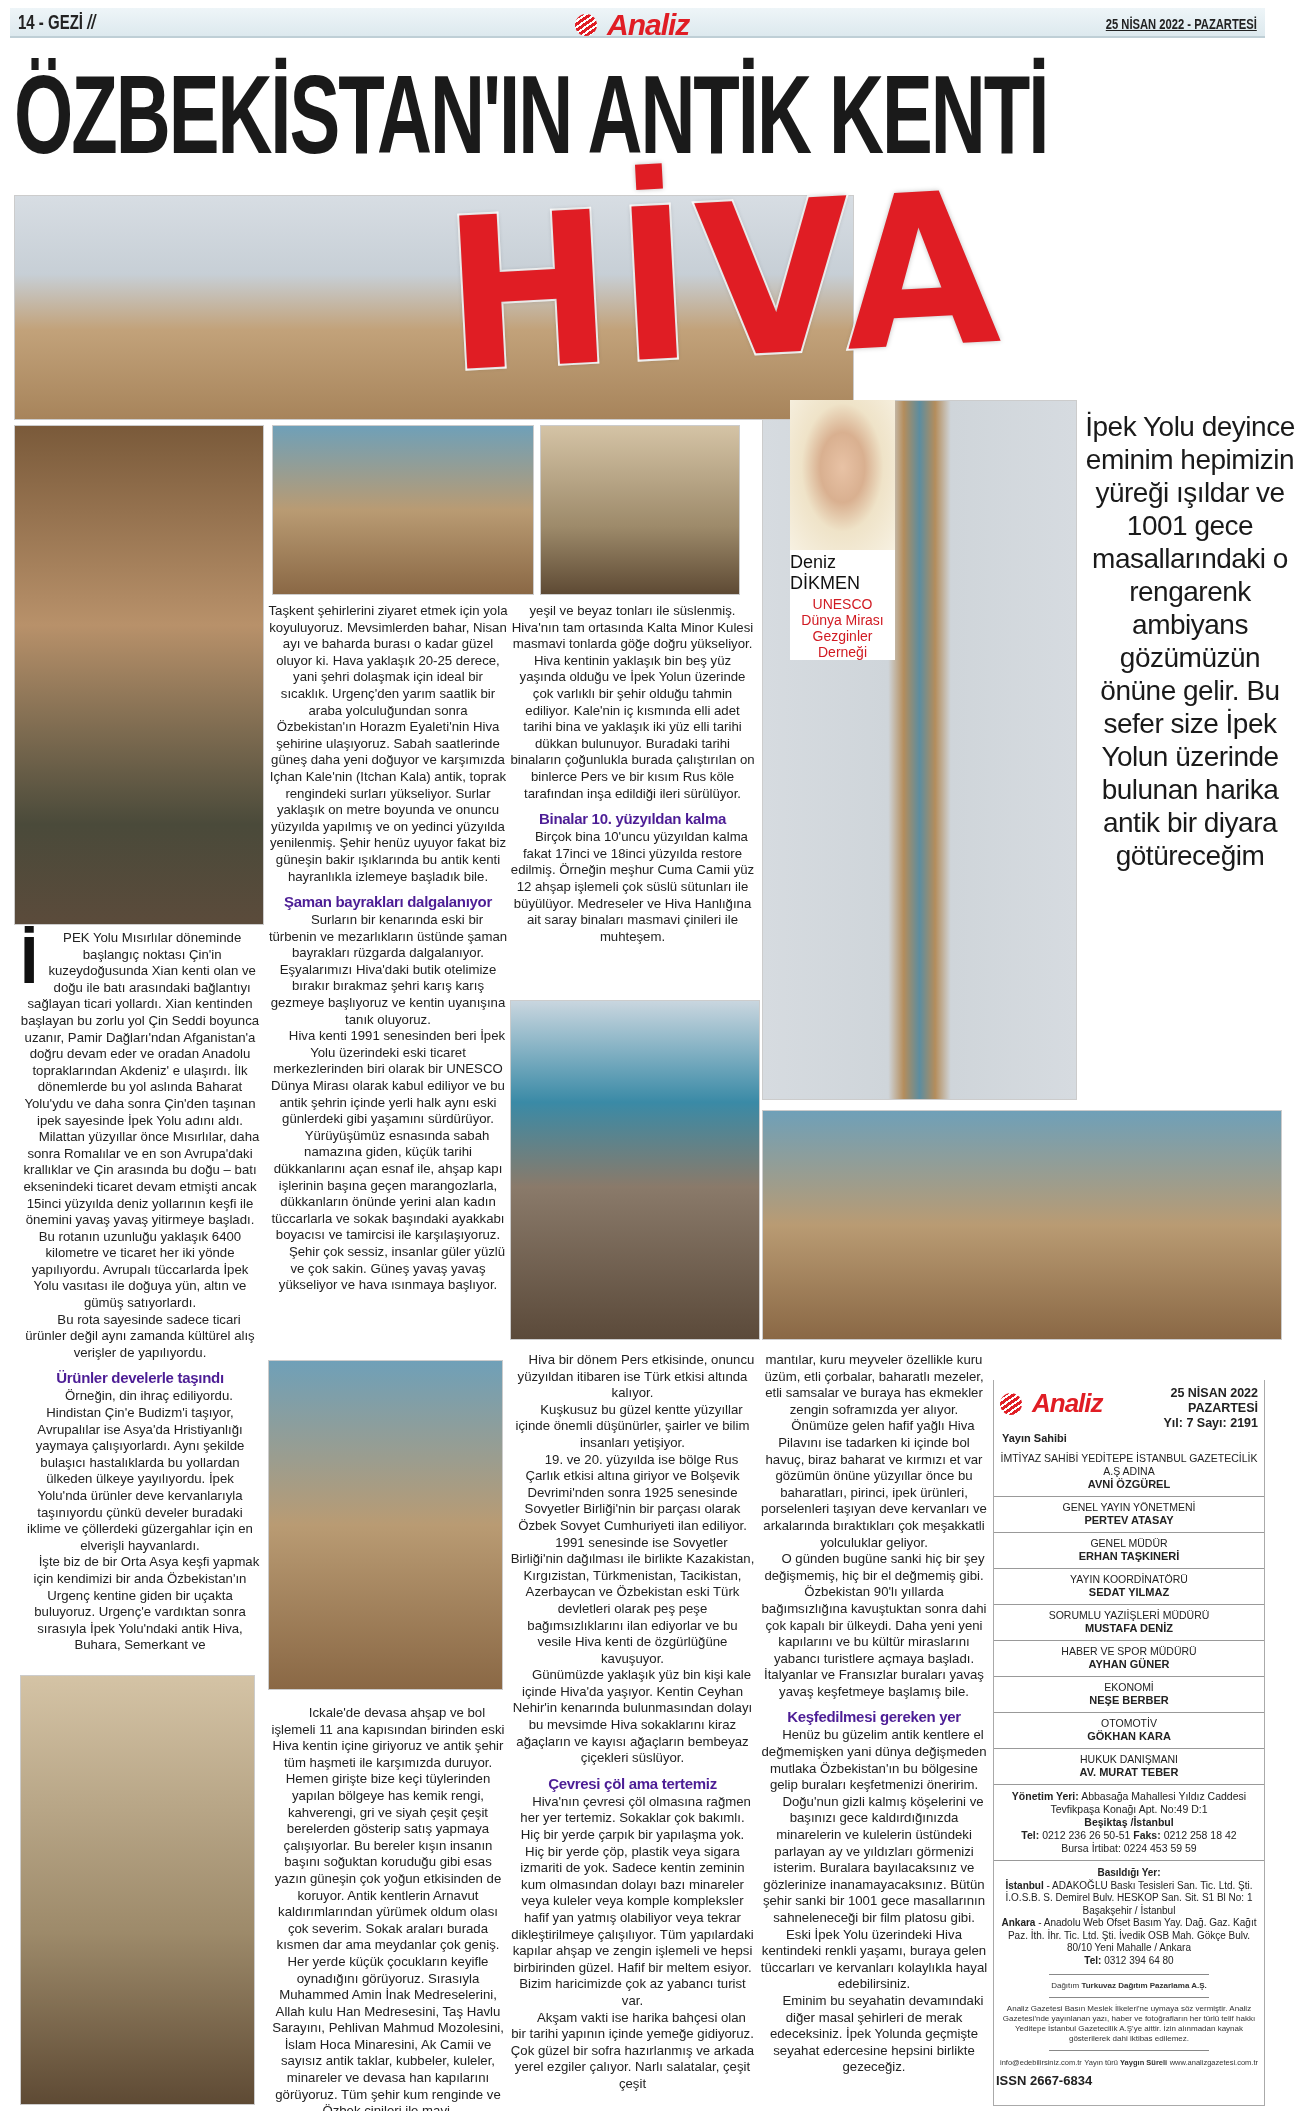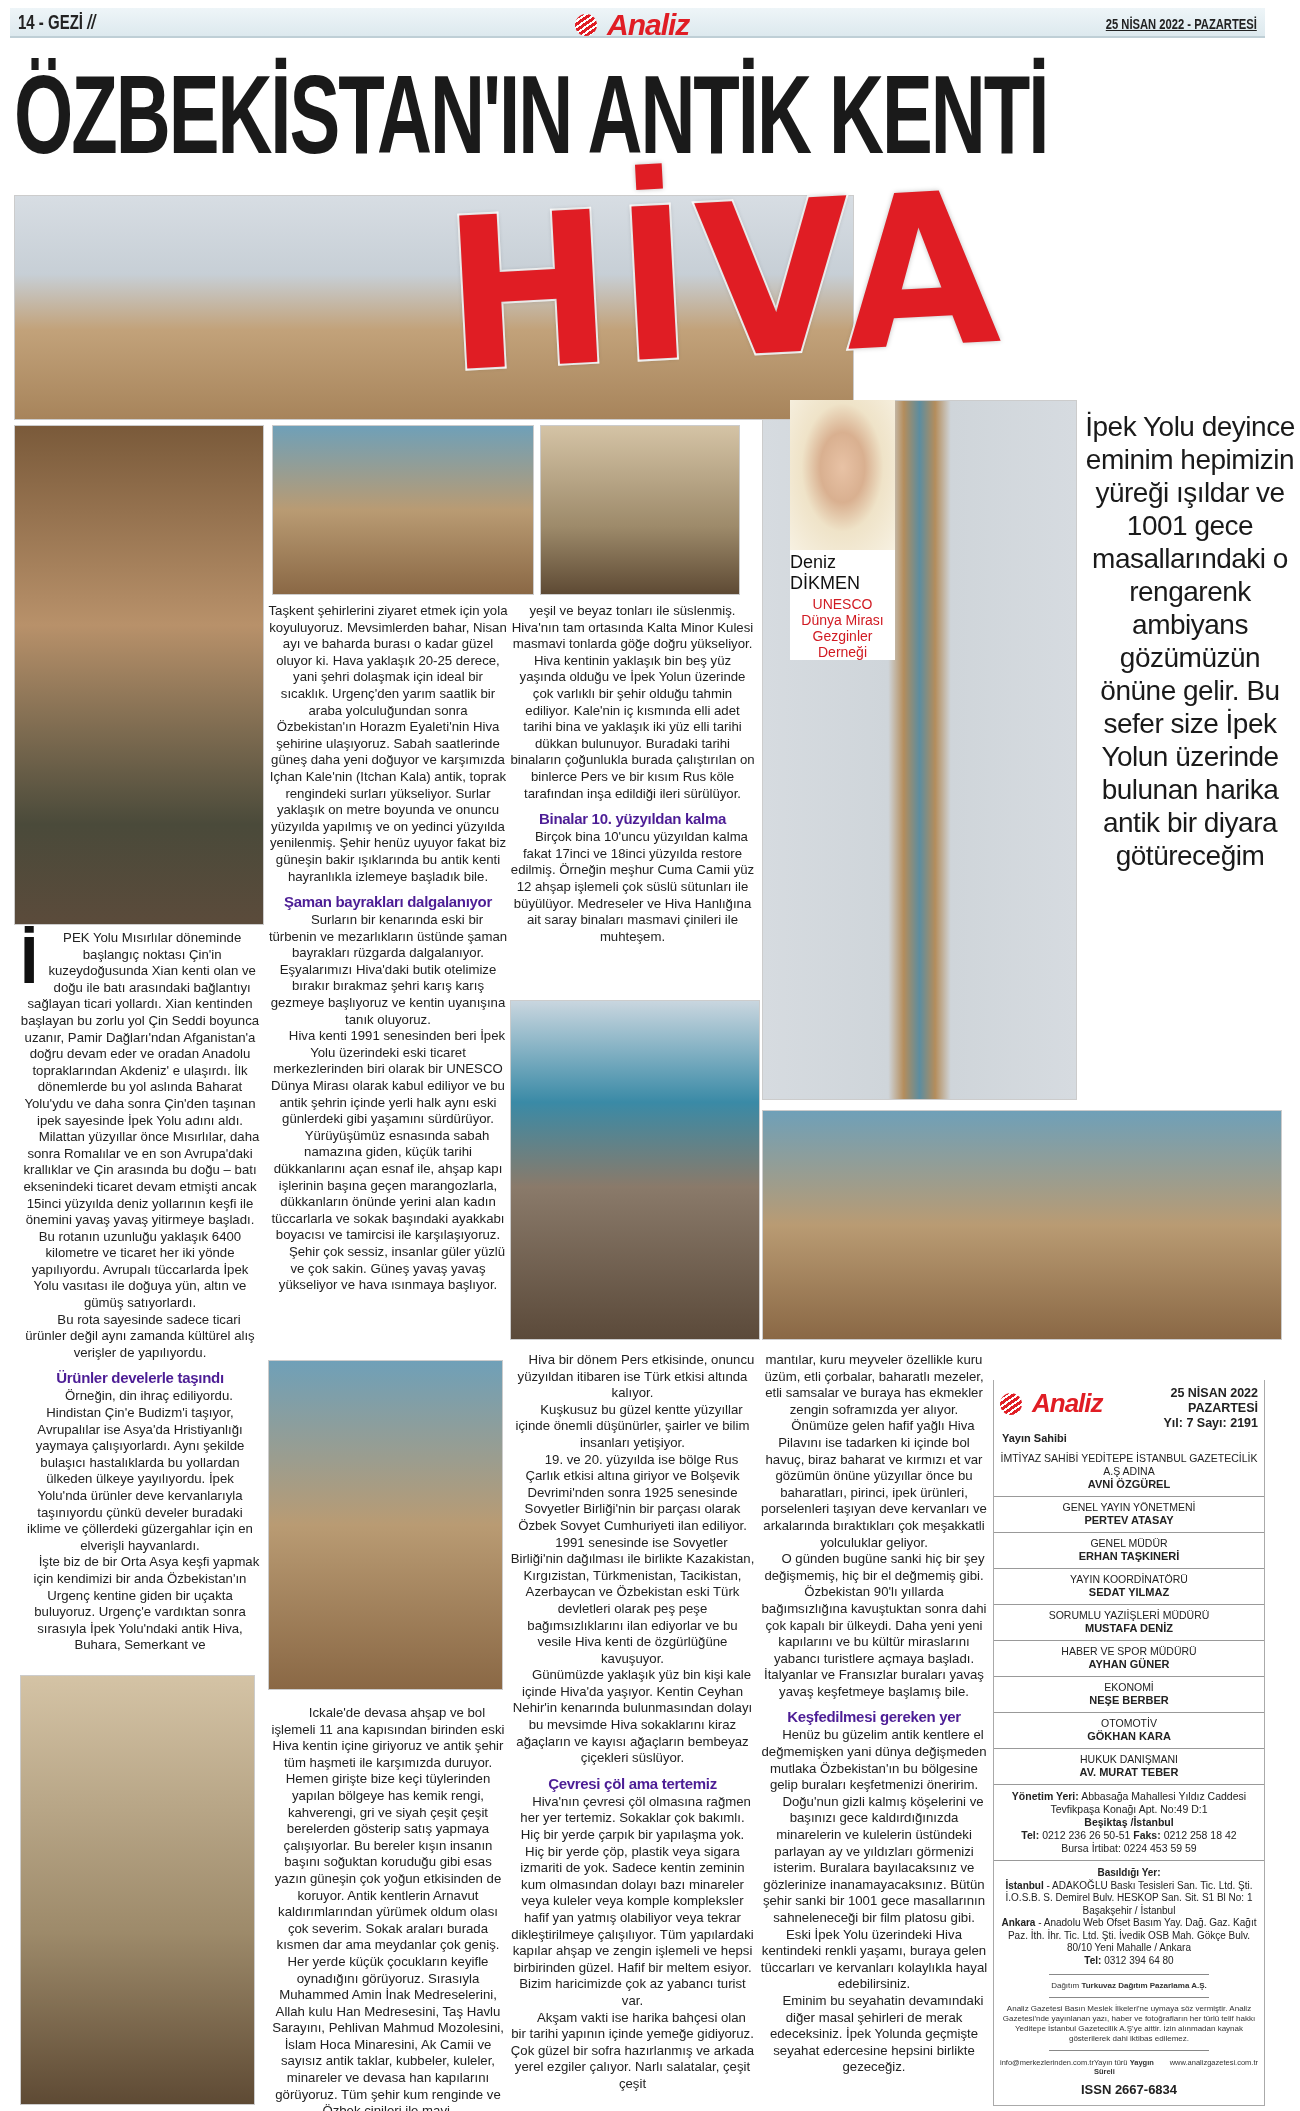--- a/index.html
+++ b/index.html
@@ -33,21 +33,21 @@
 .imprint{left:993px;top:1380px;width:272px;height:726px;border:1px solid #aaa;border-top:0;background:#fff;font-family:"Liberation Sans",sans-serif;color:#222}
 .imprint .head{position:relative;height:68px}
 .imprint .date2{position:absolute;right:6px;top:6px;text-align:right;font:bold 12.5px "Liberation Sans",sans-serif;line-height:15px}
 .imprint .yayin{position:absolute;left:8px;top:52px;font:bold 11px "Liberation Sans",sans-serif}
 .role{border-bottom:1px solid #999;text-align:center;padding:4px 2px 5px;font-size:10.5px;line-height:13px}
 .role b{display:block;font-size:11px}
 .addr{text-align:center;font-size:10.5px;line-height:13px;padding:5px 4px;border-bottom:1px solid #999}
 .print{text-align:center;font-size:10px;line-height:12.5px;padding:6px 4px 4px}
 .small{text-align:center;font-size:8px;line-height:10px;padding:3px 8px;color:#333}
 .hr{height:1px;background:#888;width:160px;margin:3px auto}
-.issn{text-align:center;font:bold 13px "Liberation Sans",sans-serif;padding:2px}
+.issn{text-align:left;font:bold 13px "Liberation Sans",sans-serif;padding:2px}
 .footline{display:flex;justify-content:space-between;font-size:7.5px;padding:4px 6px;color:#333}
 </style>
 </head>
 <body>
 
 <div class="abs topbar">
   <div class="sec">
     <span>14 - GEZİ</span>
     <span class="slash">//</span>
   </div>
@@ -175,18 +175,18 @@
     <b>İstanbul</b> <span>- ADAKOĞLU Baskı Tesisleri San. Tic. Ltd. Şti. İ.O.S.B. S. Demirel Bulv. HESKOP San. Sit. S1 Bl No: 1 Başakşehir / İstanbul</span><br>
     <b>Ankara</b> <span>- Anadolu Web Ofset Basım Yay. Dağ. Gaz. Kağıt Paz. İth. İhr. Tic. Ltd. Şti. İvedik OSB Mah. Gökçe Bulv. 80/10 Yeni Mahalle / Ankara</span><br>
     <b>Tel:</b> <span>0312 394 64 80</span>
   </div>
   <div class="hr"></div>
   <div class="small"><span>Dağıtım</span> <b>Turkuvaz Dağıtım Pazarlama A.Ş.</b></div>
   <div class="hr"></div>
   <div class="small">Analiz Gazetesi Basın Meslek İlkeleri'ne uymaya söz vermiştir. Analiz Gazetesi'nde yayınlanan yazı, haber ve fotoğrafların her türlü telif hakkı Yeditepe İstanbul Gazetecilik A.Ş'ye aittir. İzin alınmadan kaynak gösterilerek dahi iktibas edilemez.</div>
   <div class="hr"></div>
   <div class="footline">
-    <span>info@merkezlerinden.com.tr</span>
+    <span>info@edebilirsiniz.com.tr</span>
     <span><span>Yayın türü</span> <b>Yaygın Süreli</b></span>
     <span>www.analizgazetesi.com.tr</span>
   </div>
   <div class="issn">ISSN 2667-6834</div>
 </div>
 
 </body></html>

